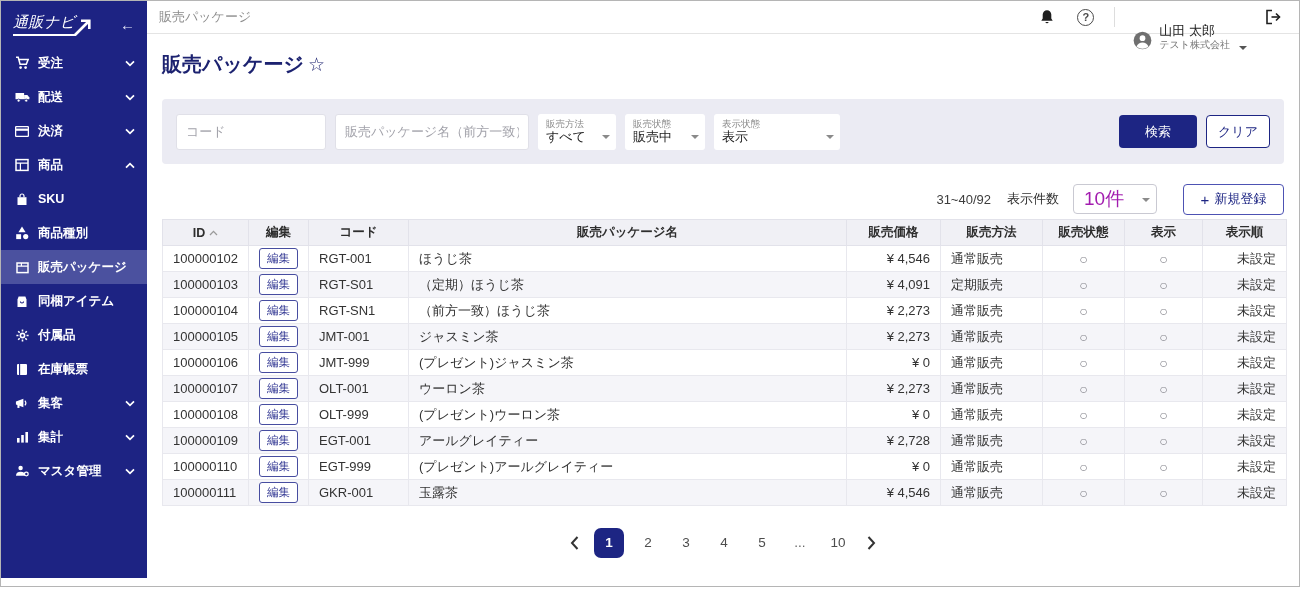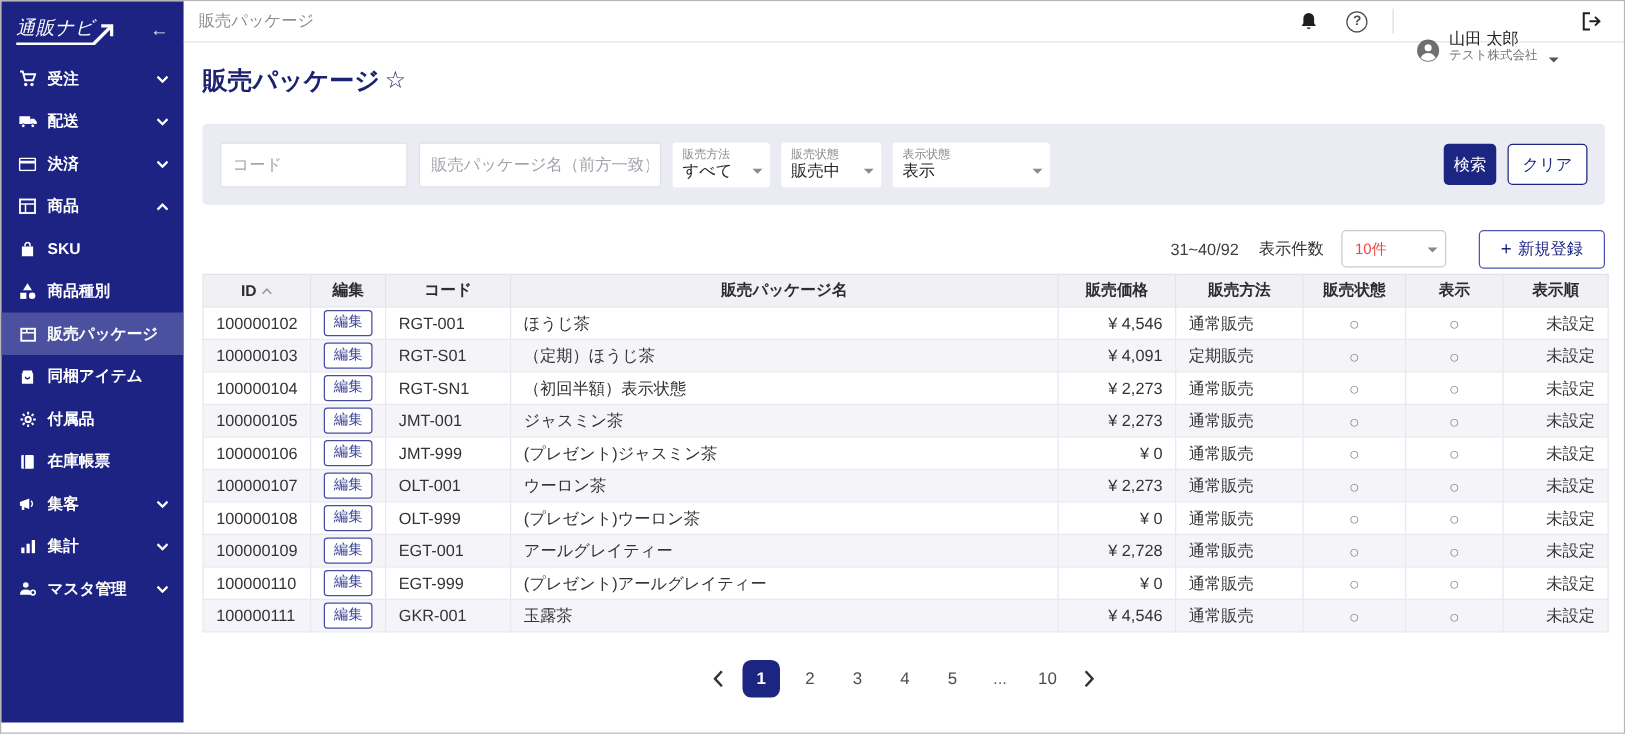--- a/index.html
+++ b/index.html
@@ -50,32 +50,32 @@
   .text-input::placeholder { color:#a2a2aa; }
   .ti-code { width:150px; } .ti-name { width:194px; }
   .select-box { position:relative; height:36px; background:#fff; border-radius:3px;
     display:flex; flex-direction:column; justify-content:center; padding:2px 20px 2px 8px;
     margin-right:9px; cursor:pointer; }
   .sel-label { font-size:9.5px; color:#8a8a8a; line-height:1.2; }
   .sel-value { font-size:13px; color:#222; line-height:1.2; white-space:nowrap; }
   .sel-caret { position:absolute; right:6px; bottom:11px; width:0; height:0;
     border-left:4px solid transparent; border-right:4px solid transparent; border-top:4.5px solid #8a8a8a; }
   .w-method { width:78px; } .w-status { width:80px; } .w-display { width:126px; }
-  .btn-search { margin-left:auto; width:42px; height:33px; background:#1d2583; color:#fff;
+  .btn-search { margin-left:auto; width:78px; height:33px; background:#1d2583; color:#fff;
     border:none; border-radius:4px; font-size:13px; cursor:pointer; font-family:inherit; }
   .btn-clear { margin-left:9px; width:64px; height:33px; background:#fff; color:#1d2583;
     border:1px solid #1d2583; border-radius:4px; font-size:13px; cursor:pointer; font-family:inherit; }
 
   .toolbar { margin-top:20px; height:30px; display:flex; align-items:center; justify-content:flex-end; margin-bottom:5px; }
   .range-text { font-size:13px; color:#3d3d3d; }
   .perpage-label { font-size:13px; color:#2f2f2f; margin-left:16px; }
   .perpage-select { position:relative; width:84px; height:30px; background:#fff; border:1px solid #c9c9d2;
     border-radius:4px; display:flex; align-items:center; padding:0 20px 0 10px; margin-left:14px; cursor:pointer; }
   .perpage-select .sel-caret { bottom:11px; }
-  .perpage-value { font-size:12px; color:#ef4444; }
+  .perpage-value { font-size:19px; color:#a21caf; }
   .btn-new { margin-left:26px; width:101px; height:31px; background:#fff; border:1px solid #4d52b3;
     border-radius:4px; color:#1d2583; font-size:13px; cursor:pointer; font-family:inherit;
     display:flex; align-items:center; justify-content:center; }
   .btn-new .plus { font-size:15px; margin-right:5px; line-height:1; }
 
   table { width:1124px; border-collapse:collapse; table-layout:fixed; font-size:13px; }
   th { background:#f0f0f5; border:1px solid #e2e2ea; height:26px; font-size:12.5px; font-weight:bold;
     color:#2d2d2d; text-align:center; cursor:pointer; white-space:nowrap; overflow:hidden; }
   td { border:1px solid #e8e8ee; height:26px; padding:0 10px; color:#333; white-space:nowrap; overflow:hidden; }
   tr:nth-child(even) td { background:#f5f5f9; }
@@ -400,21 +400,21 @@
               <td class="cell-right">¥ 4,091</td>
               <td>定期販売</td>
               <td class="cell-center"><span class="circle-char">○</span></td>
               <td class="cell-center"><span class="circle-char">○</span></td>
               <td class="cell-right">未設定</td>
             </tr>
             <tr>
               <td>100000104</td>
               <td class="cell-center"><button class="btn-edit">編集</button></td>
               <td>RGT-SN1</td>
-              <td>（初回半額）表示状態</td>
+              <td>（前方一致）ほうじ茶</td>
               <td class="cell-right">¥ 2,273</td>
               <td>通常販売</td>
               <td class="cell-center"><span class="circle-char">○</span></td>
               <td class="cell-center"><span class="circle-char">○</span></td>
               <td class="cell-right">未設定</td>
             </tr>
             <tr>
               <td>100000105</td>
               <td class="cell-center"><button class="btn-edit">編集</button></td>
               <td>JMT-001</td>

